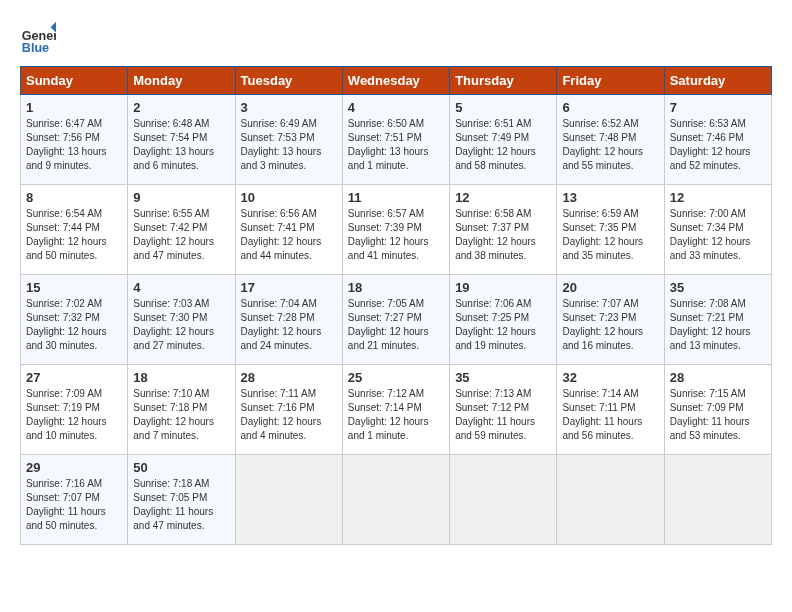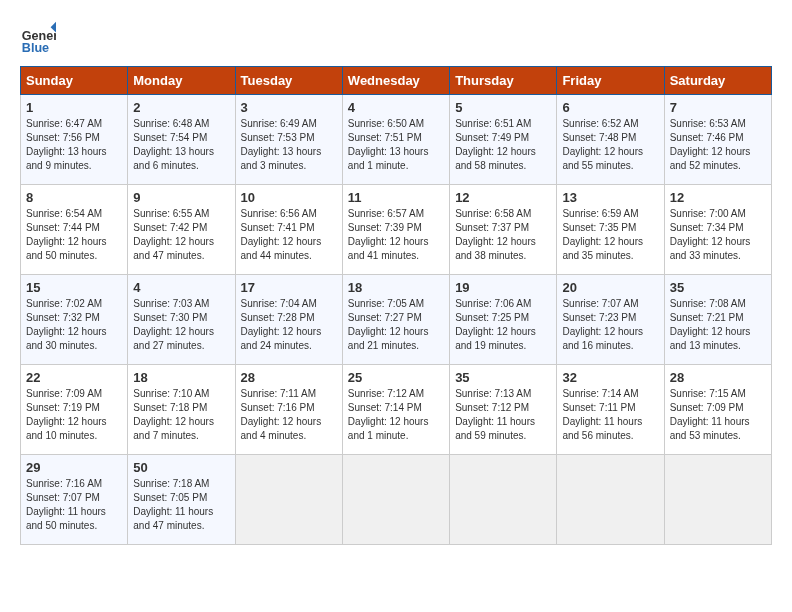--- a/index.html
+++ b/index.html
@@ -195,21 +195,21 @@
           <span class="day-num">20</span>
           <div class="day-info">Sunrise: 7:07 AM<br>Sunset: 7:23 PM<br>Daylight: 12 hours and 16 minutes.</div>
         </td>
         <td>
           <span class="day-num">35</span>
           <div class="day-info">Sunrise: 7:08 AM<br>Sunset: 7:21 PM<br>Daylight: 12 hours and 13 minutes.</div>
         </td>
       </tr>
       <tr>
         <td>
-          <span class="day-num">22</span>
+          <span class="day-num">27</span>
           <div class="day-info">Sunrise: 7:09 AM<br>Sunset: 7:19 PM<br>Daylight: 12 hours and 10 minutes.</div>
         </td>
         <td>
           <span class="day-num">18</span>
           <div class="day-info">Sunrise: 7:10 AM<br>Sunset: 7:18 PM<br>Daylight: 12 hours and 7 minutes.</div>
         </td>
         <td>
           <span class="day-num">28</span>
           <div class="day-info">Sunrise: 7:11 AM<br>Sunset: 7:16 PM<br>Daylight: 12 hours and 4 minutes.</div>
         </td>

